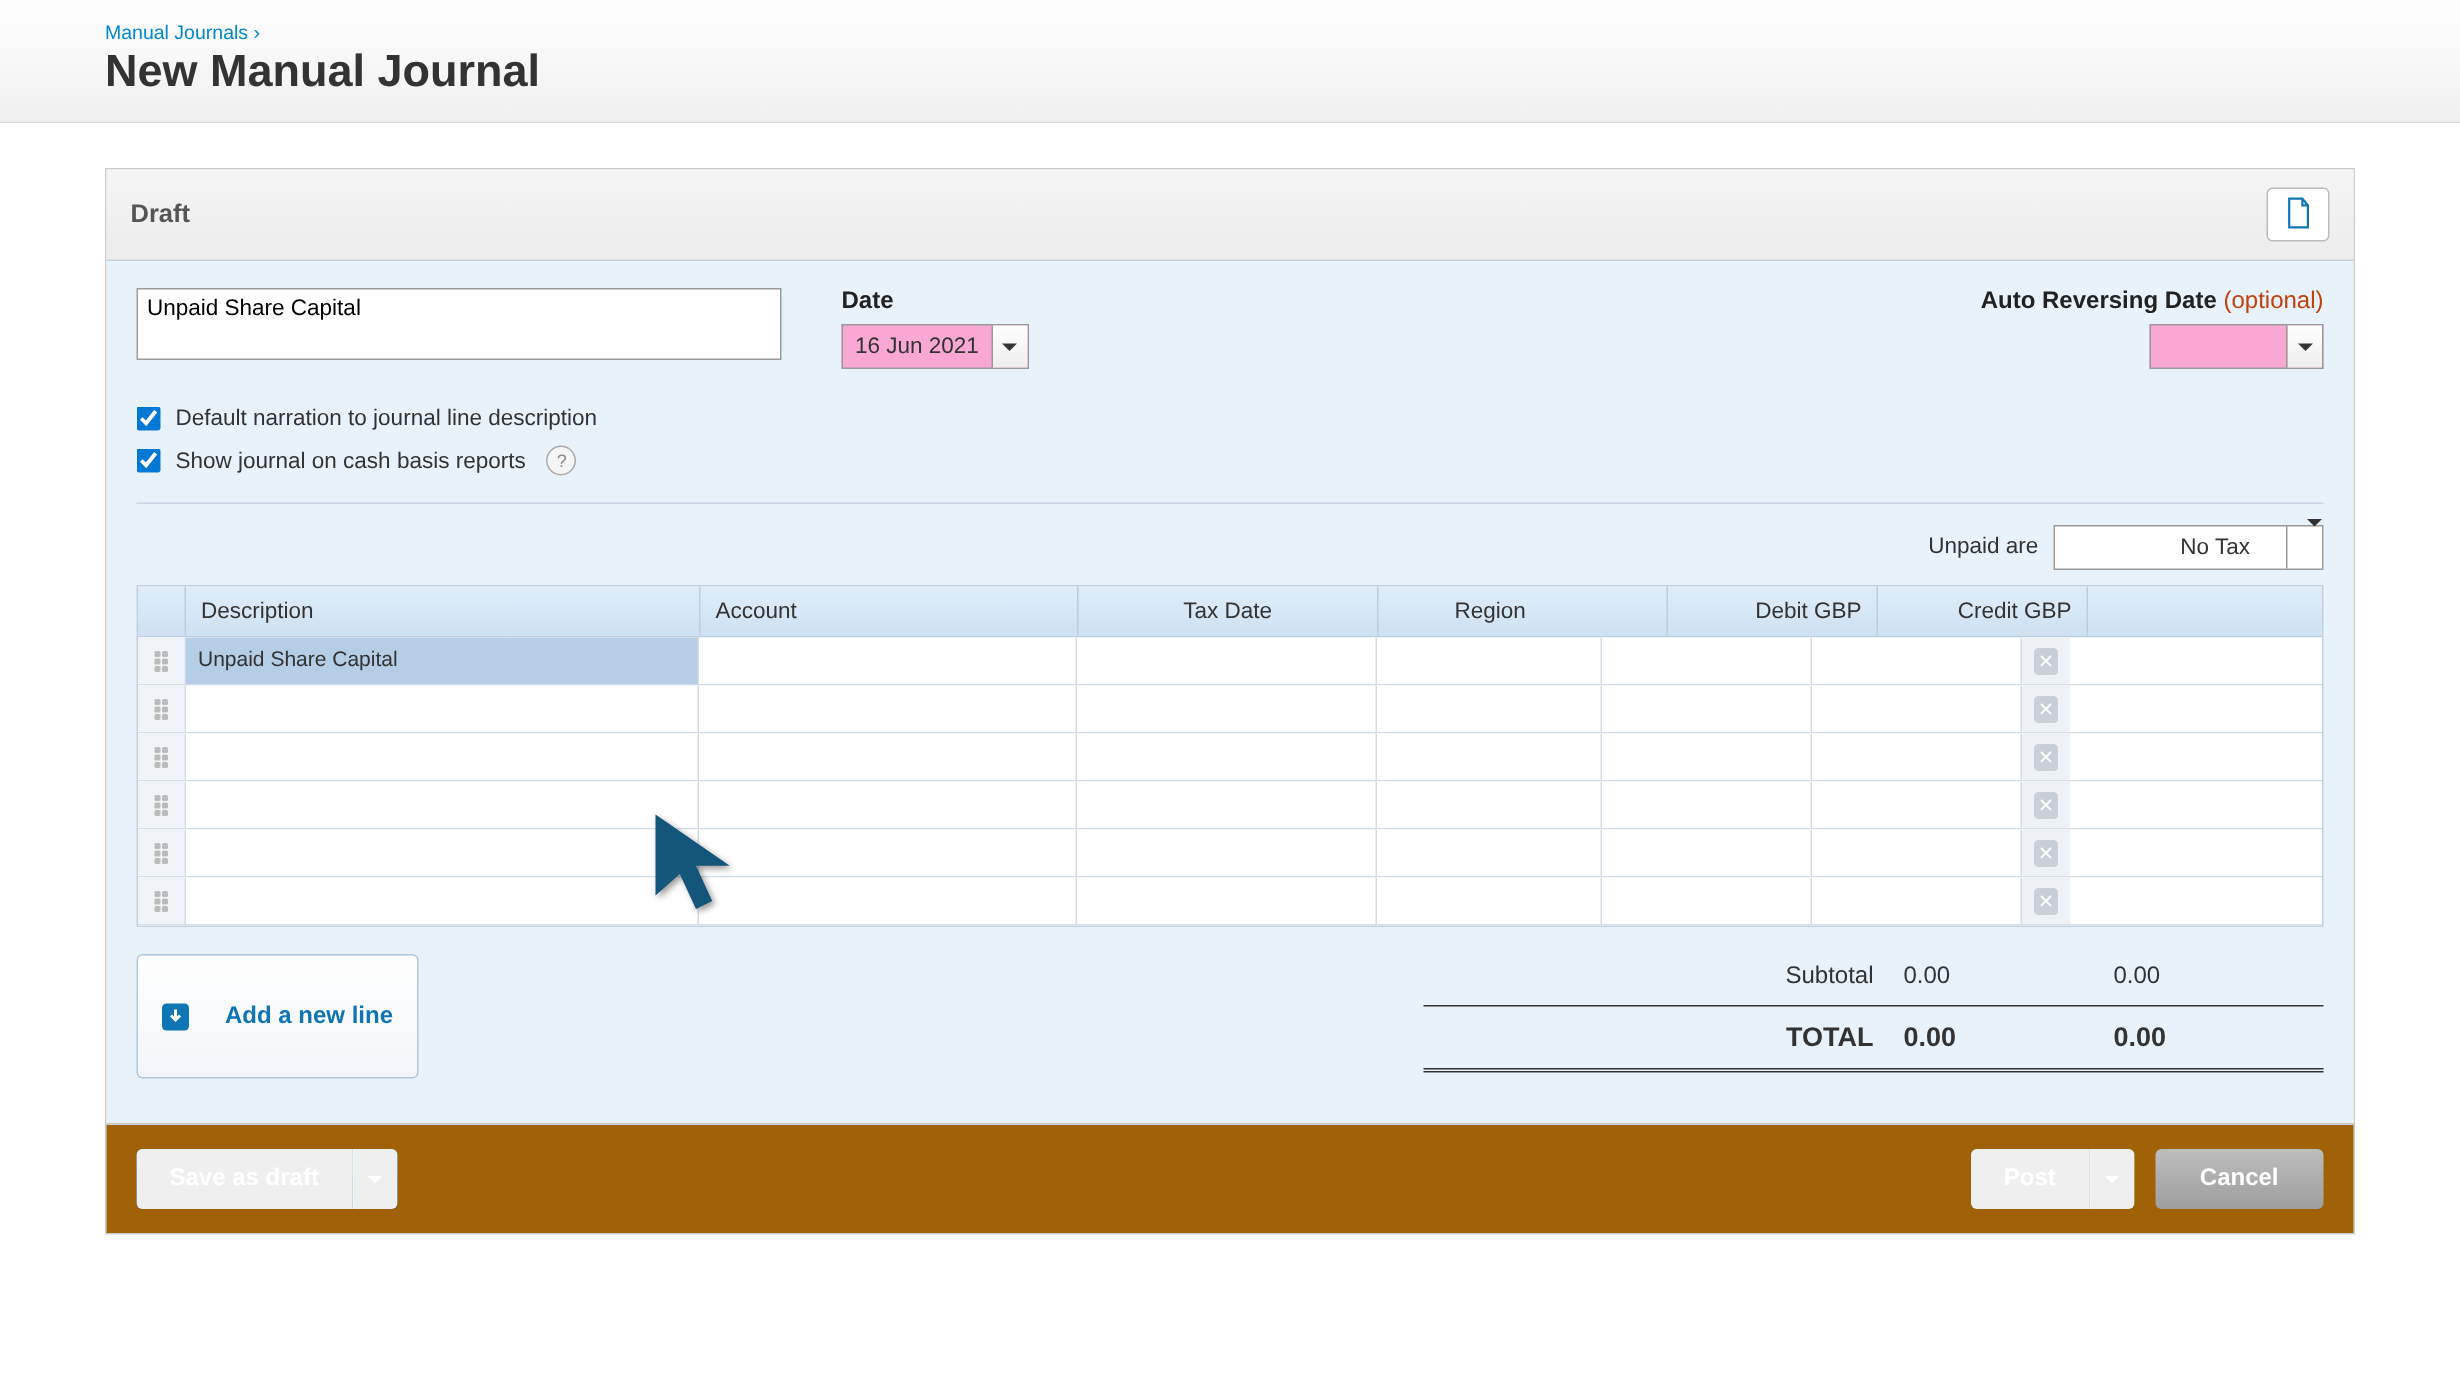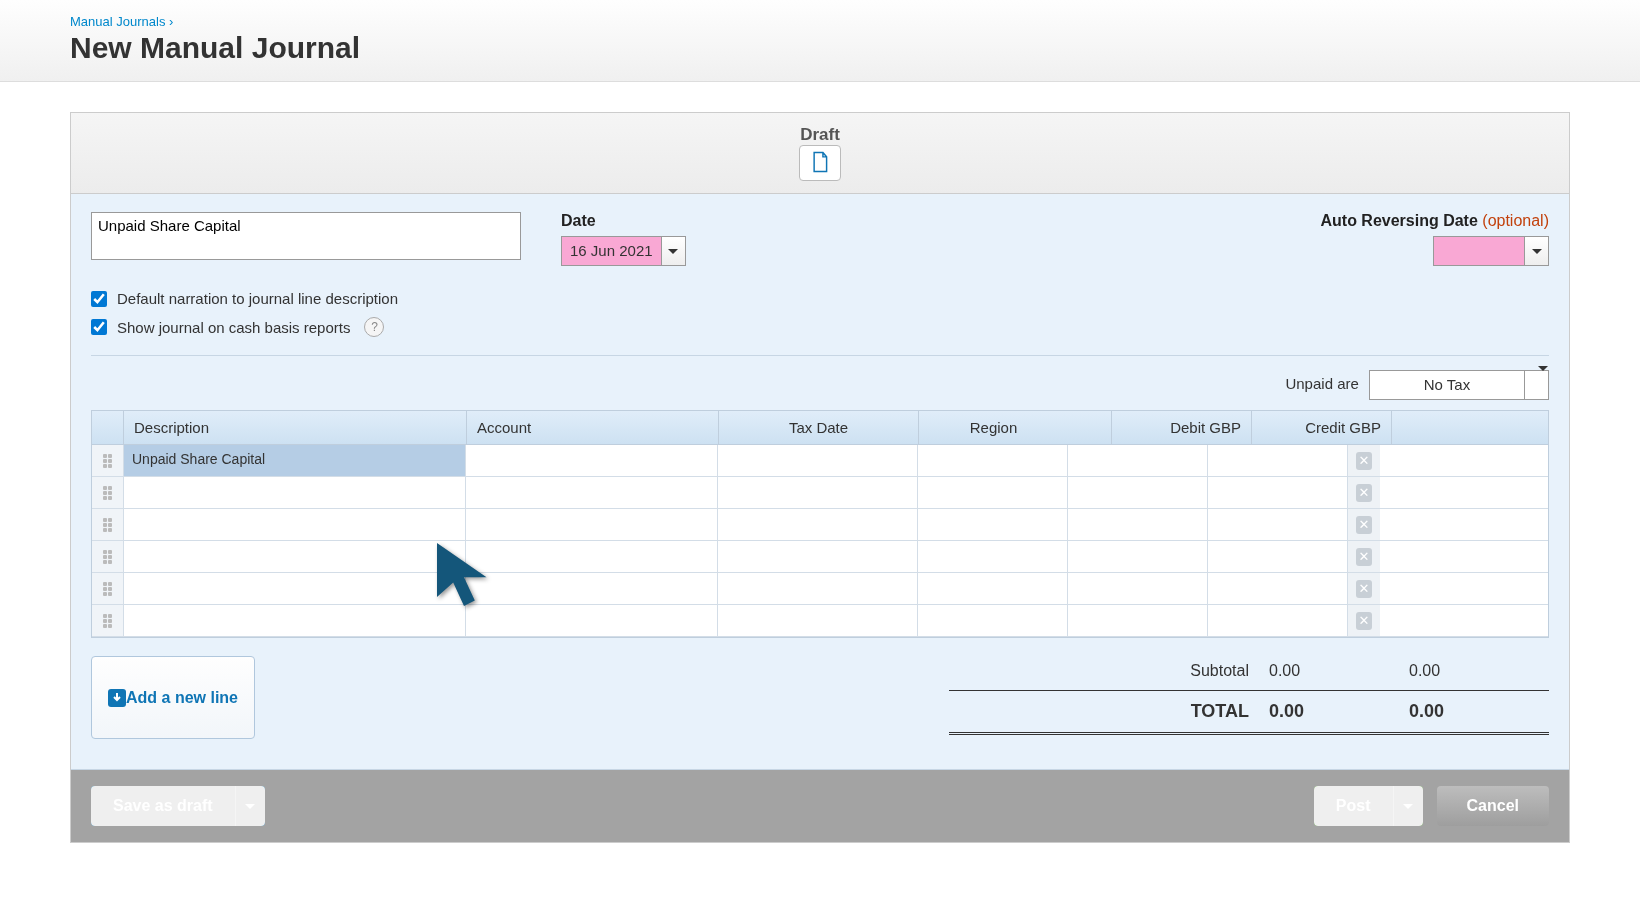--- a/index.html
+++ b/index.html
@@ -32,21 +32,20 @@
   border: 1px solid #ccc;
   background: #fff;
 }
 .panel-header {
   background: linear-gradient(to bottom, #f5f5f5, #ececec);
   border-bottom: 1px solid #ccc;
   padding: 12px 16px;
   display: flex;
   justify-content: space-between;
   align-items: center;
-  flex-direction: column;
 }
 .panel-header .title {
   font-size: 17px;
   font-weight: bold;
   color: #555;
 }
 .attach-btn {
   width: 42px;
   height: 36px;
   border: 1px solid #bbb;
@@ -150,22 +149,22 @@
   display: inline-flex;
   border: 1px solid #999;
   background: #fff;
   height: 30px;
   width: 180px;
   vertical-align: middle;
   margin-left: 6px;
 }
 .tax-select .sel-val {
   flex: 1;
-  padding: 4px 12px;
-  text-align: center;
+  padding: 4px 24px;
+  text-align: right;
   font-size: 15px;
   line-height: 20px;
 }
 .tax-select .dd-trigger { border-left: 1px solid #999; width: 24px; }
 
 .grid {
   border: 1px solid #bfcedd;
   background: #fff;
 }
 .grid-header {
@@ -239,21 +238,21 @@
   border: 1px solid #b0c7dd;
   border-radius: 4px;
   background: linear-gradient(to bottom, #fefefe, #f2f6fa);
   padding: 8px 16px;
   color: #0f75b5;
   font-size: 16px;
   font-weight: bold;
   cursor: pointer;
   display: inline-flex;
   align-items: center;
-  gap: 0;
+  gap: 24px;
 }
 .add-line-btn .plus-icon {
   width: 18px; height: 18px;
   background: #0f75b5;
   border-radius: 3px;
   color: #fff;
   display: inline-flex;
   align-items: center;
   justify-content: center;
 }
@@ -266,21 +265,21 @@
   font-size: 16px;
   padding: 6px 0;
 }
 .totals-row .lbl { flex: 1; text-align: right; padding-right: 20px; }
 .totals-row .val { width: 140px; text-align: left; padding-right: 10px; }
 .totals-row.total { font-weight: bold; font-size: 18px; }
 .totals hr.single { border: none; border-top: 1px solid #333; margin: 4px 0; }
 .totals hr.double { border: none; border-top: 3px double #333; margin: 4px 0; }
 
 .panel-footer {
-  background: #a3a3a3;
+  background: #a16207;
   border-top: 1px solid #c7d6e4;
   padding: 16px 20px;
   display: flex;
   align-items: center;
 }
 .btn-split {
   display: inline-flex;
   border-radius: 4px;
   overflow: hidden;
   height: 40px;

